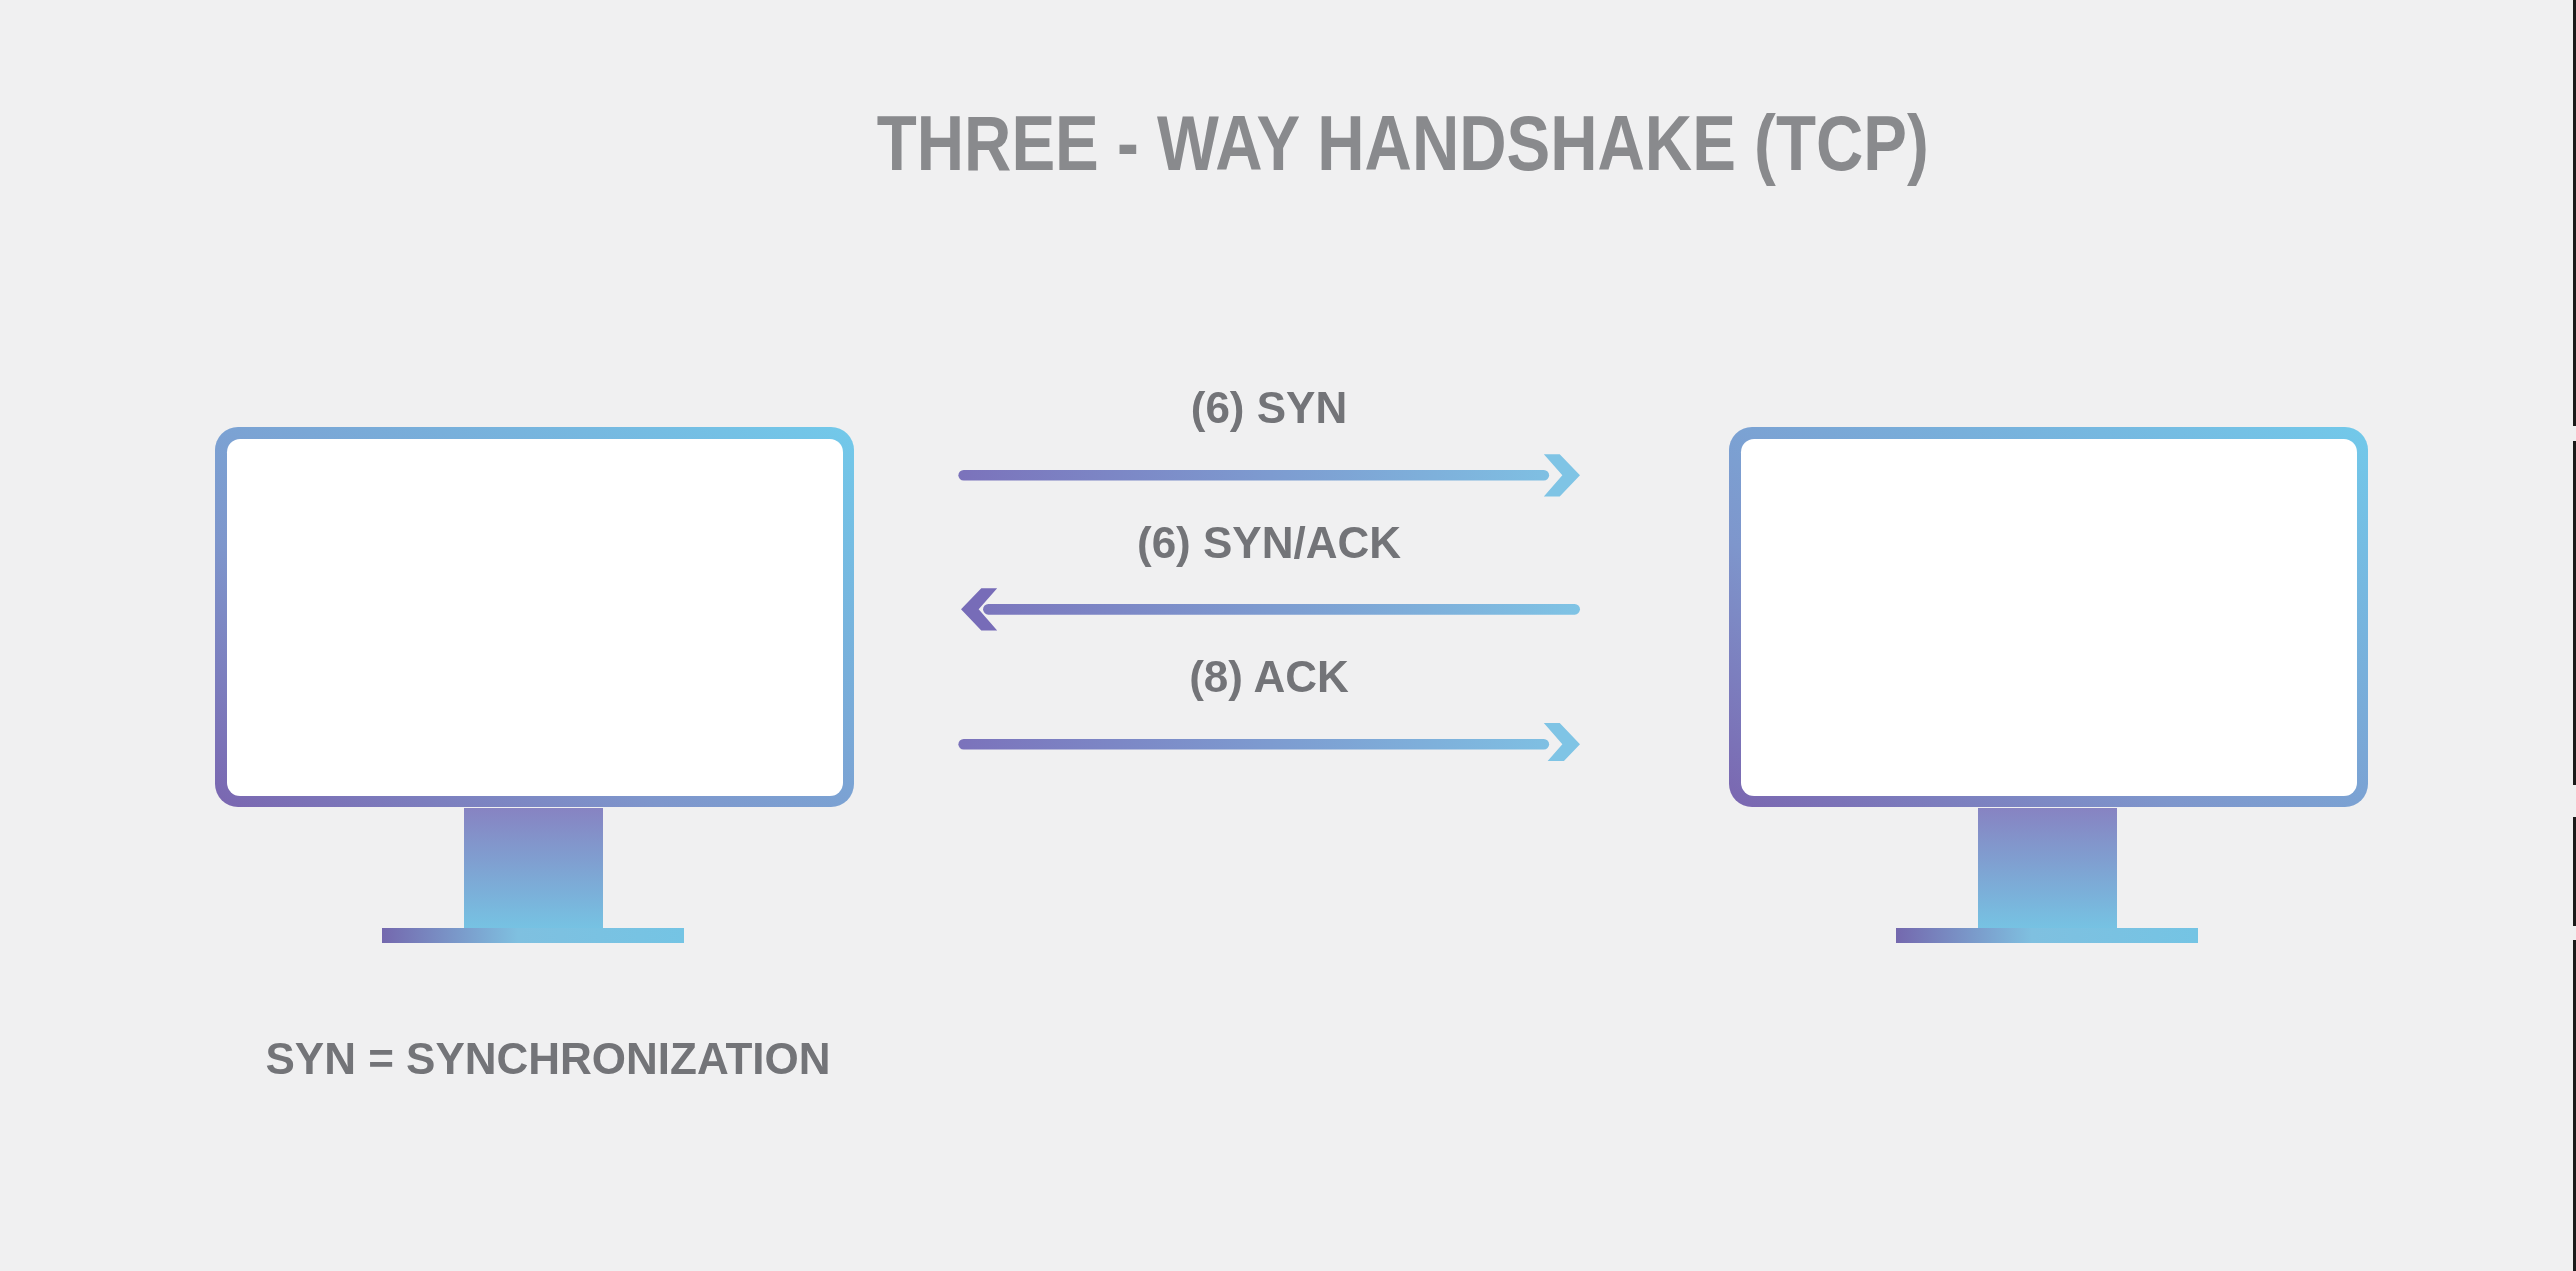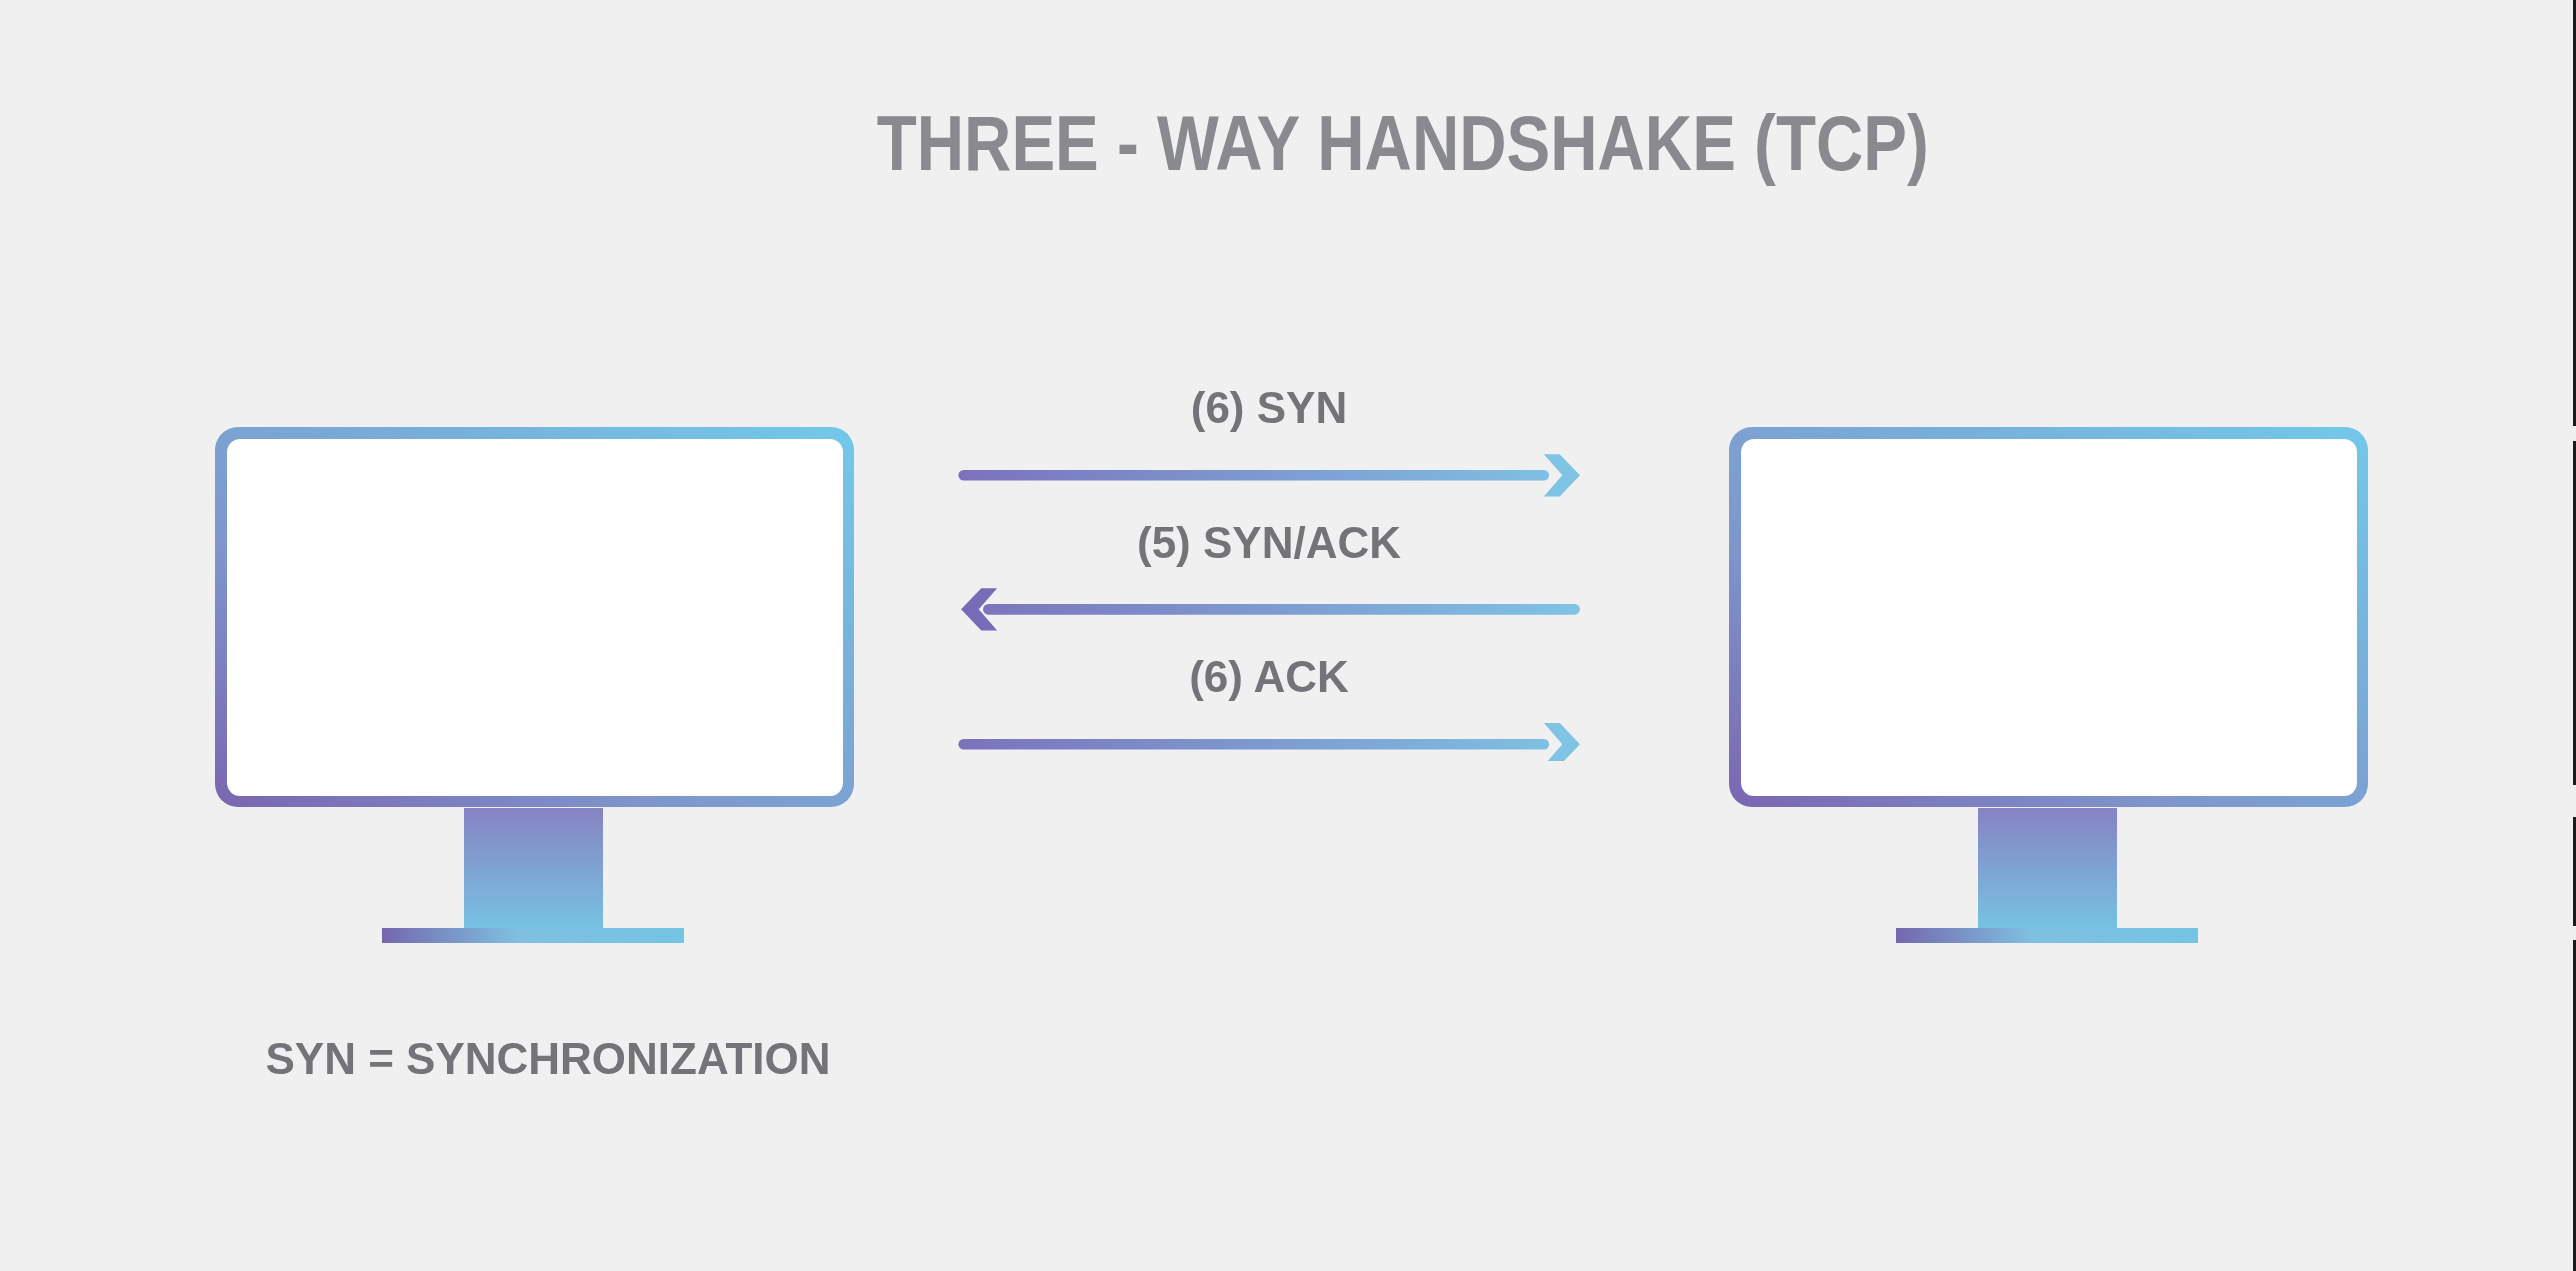--- a/index.html
+++ b/index.html
@@ -86,22 +86,22 @@
 
   <div class="abs" style="left:1729px; top:427px;">
     <div class="monitor-frame">
       <div class="monitor-screen"></div>
     </div>
   </div>
   <div class="abs monitor-neck" style="left:1978px; top:808px;"></div>
   <div class="abs monitor-base" style="left:1896px; top:928px;"></div>
 
   <div class="abs msg-label" style="left:960px; top:385px;">(6) SYN</div>
-  <div class="abs msg-label" style="left:960px; top:520px;">(5) SYN/ACK</div>
-  <div class="abs msg-label" style="left:960px; top:654px;">(6) ACK</div>
+  <div class="abs msg-label" style="left:960px; top:520px;">(6) SYN/ACK</div>
+  <div class="abs msg-label" style="left:960px; top:654px;">(8) ACK</div>
 
   <svg class="abs" style="left:956px; top:433px;" width="629" height="328" viewBox="0 0 712 372">
     <defs>
       <linearGradient id="lineGrad" gradientUnits="userSpaceOnUse" x1="0" y1="0" x2="712" y2="0">
         <stop offset="0" stop-color="#7b72bb"></stop>
         <stop offset="1" stop-color="#7fc4e5"></stop>
       </linearGradient>
     </defs>
 
     <g>

